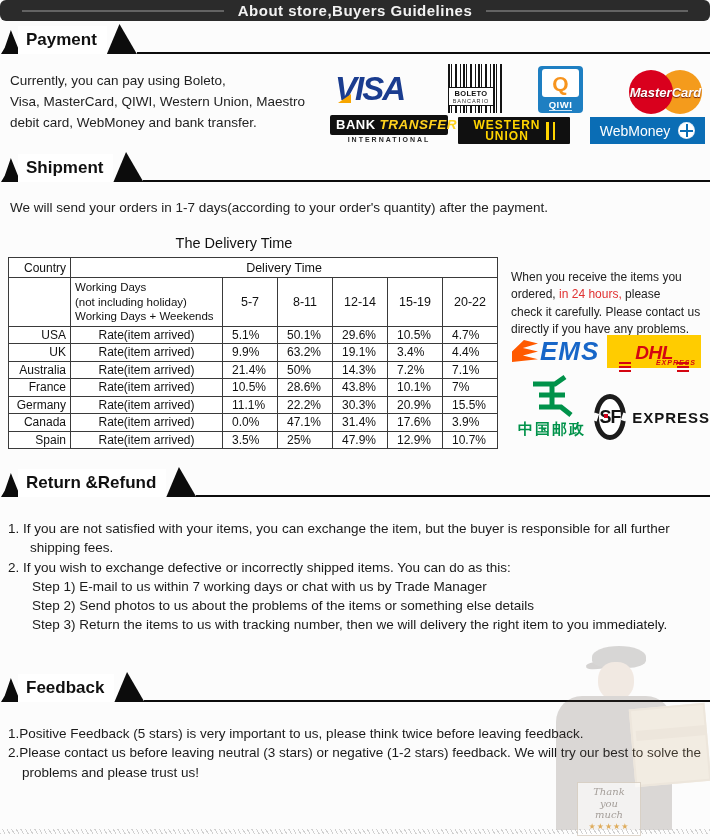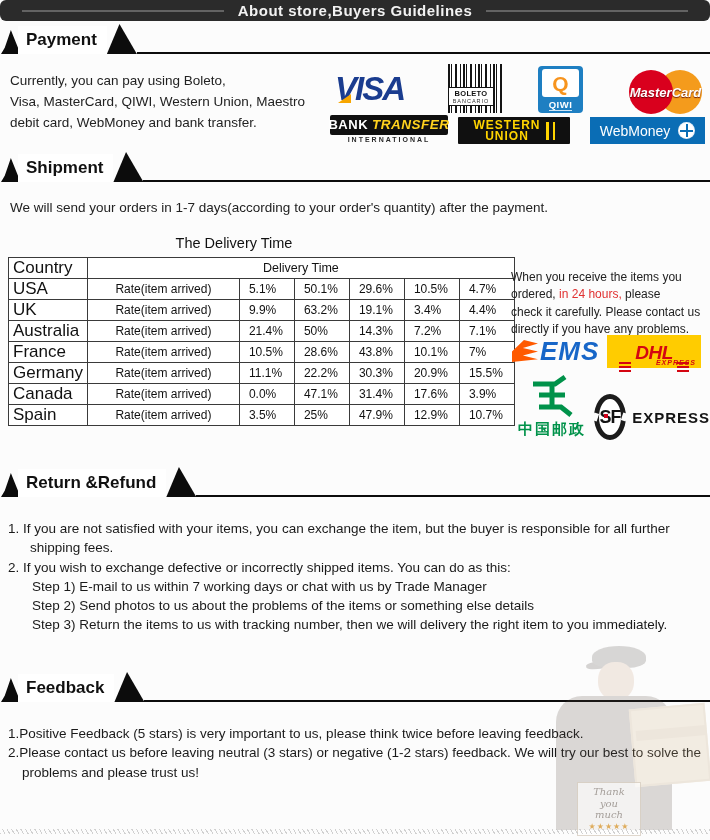--- a/index.html
+++ b/index.html
@@ -40,21 +40,21 @@
   .qiwi-q { width:37px; height:28px; background:#fff; border-radius:3px; display:flex; align-items:center; justify-content:center; font-size:21px; font-weight:bold; color:#f7941e; line-height:1; }
   .qiwi-txt { color:#fff; font-size:9.5px; font-weight:bold; letter-spacing:.5px; margin-top:2px; border-bottom:1px solid #cfe6f5; }
 
   .mc-logo { left:627px; top:68px; width:77px; height:48px; }
   .mc-c { position:absolute; top:2px; width:44px; height:44px; border-radius:50%; }
   .mc-c.red { left:2px; background:#d9001d; z-index:1; }
   .mc-c.org { right:2px; background:#f49b1c; }
   .mc-txt { position:absolute; z-index:2; top:17px; left:0; width:100%; text-align:center; color:#fff; font-style:italic; font-weight:bold; font-size:13px; text-shadow:0 1px 1px rgba(80,0,0,.8); }
 
   .bt-logo { left:330px; top:115px; width:118px; }
-  .bt-box { background:#101010; padding:2px 6px 3px; display:flex; align-items:baseline; justify-content:center; border-radius:2px; }
+  .bt-box { background:#101010; padding:2px 6px 3px; display:flex; align-items:baseline; border-radius:2px; }
   .bt-bank { color:#fff; font-weight:bold; font-size:13px; letter-spacing:.5px; }
   .bt-transfer { color:#ffd21e; font-weight:bold; font-style:italic; font-size:13.5px; margin-left:4px; letter-spacing:.5px; }
   .bt-intl { display:block; text-align:center; font-size:7px; font-weight:bold; letter-spacing:2px; color:#2a2a2a; margin-top:1px; }
 
   .wu-logo { left:458px; top:117px; width:112px; height:27px; background:#101010; display:flex; align-items:center; justify-content:center; gap:5px; border-radius:1px; }
   .wu-text { display:flex; flex-direction:column; align-items:center; line-height:11px; }
   .wu-text span { color:#ffd400; font-weight:bold; font-size:12px; letter-spacing:1px; }
   .wu-bars { display:inline-block; width:9px; height:18px; border-left:3px solid #ffd400; border-right:2px solid #ffd400; }
 
   .wm-logo { left:590px; top:117px; width:115px; height:27px; background:#0a6db5; display:flex; align-items:center; justify-content:center; gap:8px; }
@@ -62,21 +62,21 @@
   .wm-globe { width:17px; height:17px; border-radius:50%; background:
       linear-gradient(#0a6db5 0 0) 50% 50%/2px 13px no-repeat,
       linear-gradient(#0a6db5 0 0) 50% 50%/13px 2px no-repeat,
       radial-gradient(circle at 50% 50%, #fff 60%, #dce9f5 100%); box-shadow:0 0 0 1px #e6f0fa inset; }
 
   
   .ship-intro { position:absolute; left:10px; top:200px; width:690px; font-size:13.5px; color:#222; }
   .table-title { position:absolute; left:8px; top:235px; width:452px; text-align:center; font-size:14.5px; color:#111; }
   .dtable { position:absolute; left:8px; top:257px; border-collapse:collapse; background:#fff; color:#111; }
   .dtable th, .dtable td { border:1px solid #3a3a3a; font-weight:normal; }
-  .c-country { width:62px; text-align:left; padding:0 4px; font-size:17px; }
+  .c-country { width:62px; text-align:right; padding:0 4px; font-size:12px; }
   .dt-span { text-align:center; font-size:12.5px; height:20px;margin-top:22px; }
   th.c-country { height:20px; }
   .wd { width:152px; font-size:11.5px; line-height:14.5px; text-align:left; padding:2px 4px; height:46px; }
   .rng { width:55px; text-align:center; font-size:12.5px; }
   .dtable tbody tr { height:17.5px; }
   .c-rate { width:152px; text-align:center; font-size:12px; }
   .c-val { width:55px; text-align:left; padding-left:9px; font-size:12px; }
 
   .ship-note { position:absolute; left:511px; top:251px; width:200px; font-size:12px; line-height:17.5px; color:#222; }
   .red { color:#e03131; }
@@ -201,20 +201,31 @@
 
   <p class="ship-intro">We will send your orders in 1-7 days(according to your order's quantity) after the payment.</p>
   <div class="table-title">The Delivery Time</div>
 
   <table class="dtable">
     <thead>
       <tr>
         <th class="c-country">Country</th>
         <th class="dt-span" colspan="6">Delivery Time</th>
       </tr>
+      <tr>
+        <th class="c-country"></th>
+        <th class="wd pre">Working Days
+(not including holiday)
+Working Days + Weekends</th>
+      <th class="rng">5-7</th>
+          <th class="rng">8-11</th>
+          <th class="rng">12-14</th>
+          <th class="rng">15-19</th>
+          <th class="rng">20-22</th>
+        </tr>
     </thead>
     <tbody>
         <tr>
           <td class="c-country">USA</td>
           <td class="c-rate">Rate(item arrived)</td>
           <td class="c-val">5.1%</td>
           <td class="c-val">50.1%</td>
           <td class="c-val">29.6%</td>
           <td class="c-val">10.5%</td>
           <td class="c-val">4.7%</td>

